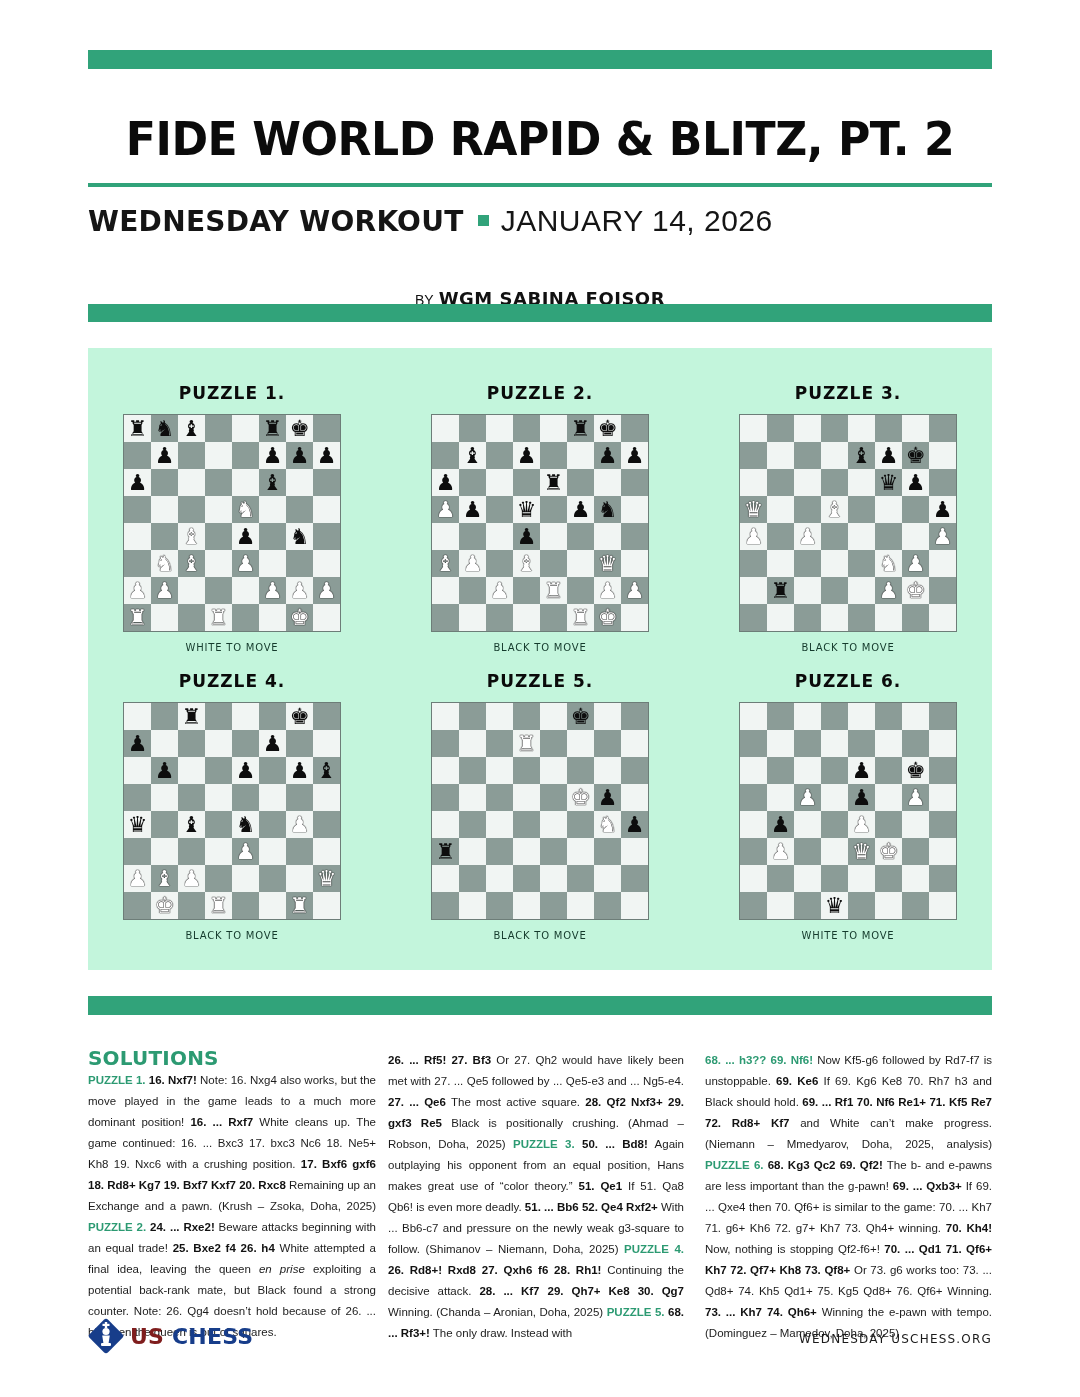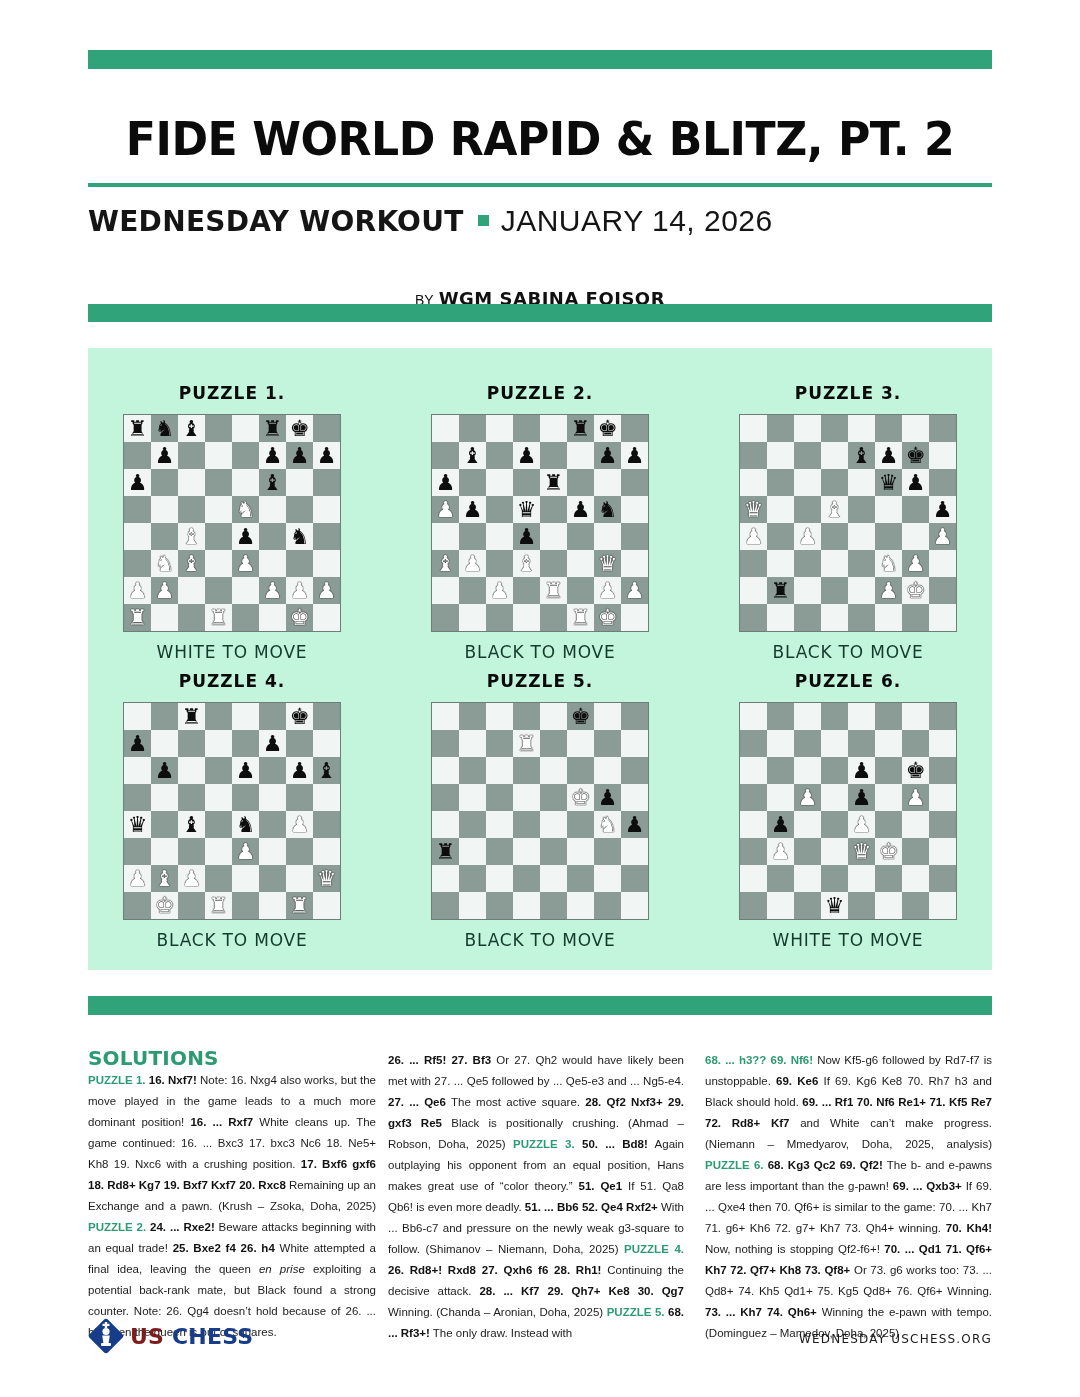--- a/index.html
+++ b/index.html
@@ -46,21 +46,21 @@
     margin: 8px auto 0 auto; width: 218px; height: 218px;
     display: grid; grid-template-columns: repeat(8, 1fr); grid-template-rows: repeat(8, 1fr);
     border: 1px solid #6d7d78;
   }
   .sq { display: flex; align-items: center; justify-content: center; font-size: 22px; line-height: 1; font-family: "DejaVu Sans", sans-serif; }
   .sq.light { background: #f1f5f3; }
   .sq.dark { background: #8b9c97; }
   .sq .pw { color: #ffffff; text-shadow: 0 0 1px #222, 0 0 1px #222, 0 0 1px #222; }
   .sq .pb { color: #0d0d0d; }
   .caption {
-    margin-top: 10px; font-family: "DejaVu Sans", sans-serif; font-size: 17px;
+    margin-top: 10px; font-family: "DejaVu Sans", sans-serif; font-size: 10px;
     letter-spacing: 0.8px; color: #143a2c;
   }
 
   .solutions {
     position: absolute; top: 1046px; left: 88px; width: 904px;
   }
   .sol-heading {
     position: absolute; top: 0; left: 0; font-family: "DejaVu Sans", sans-serif; font-weight: bold;
     font-size: 20px; color: #2c9a72; letter-spacing: 0.2px;
   }

